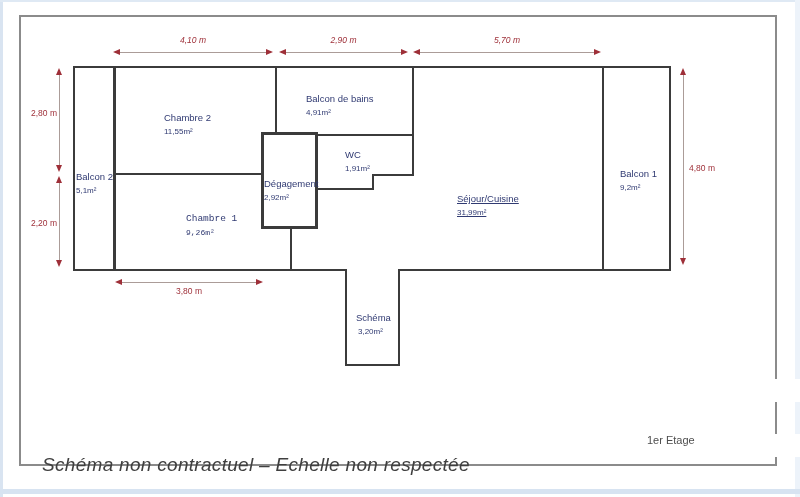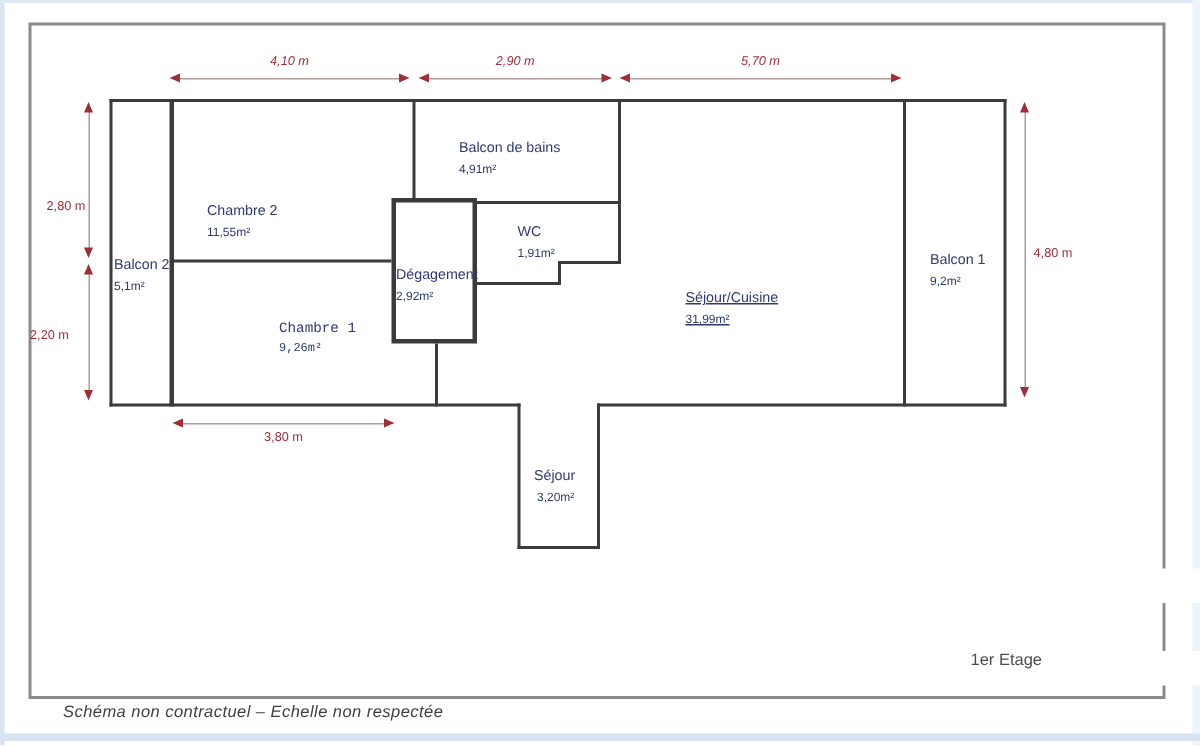--- a/index.html
+++ b/index.html
@@ -28,21 +28,21 @@
   .dim-h .hd-l{position:absolute;left:0;top:0;width:0;height:0;border-top:3.5px solid transparent;border-bottom:3.5px solid transparent;border-right:7px solid #9e2f38;}
   .dim-h .hd-r{position:absolute;right:0;top:0;width:0;height:0;border-top:3.5px solid transparent;border-bottom:3.5px solid transparent;border-left:7px solid #9e2f38;}
   .dim-v{position:absolute;width:7px;z-index:5;}
   .dim-v .ln{position:absolute;top:5px;bottom:5px;left:3px;width:1px;background:#ab9c98;}
   .dim-v .hd-u{position:absolute;top:0;left:0;width:0;height:0;border-left:3.5px solid transparent;border-right:3.5px solid transparent;border-bottom:7px solid #9e2f38;}
   .dim-v .hd-d{position:absolute;bottom:0;left:0;width:0;height:0;border-left:3.5px solid transparent;border-right:3.5px solid transparent;border-top:7px solid #9e2f38;}
   .dim-label{position:absolute;color:#9e2f38;font-size:8.5px;white-space:nowrap;z-index:5;}
   .dim-label.center{width:100%;text-align:center;left:0;top:-14px;font-style:italic;}
   .dim-label.below{width:100%;text-align:center;left:0;top:7px;}
   
-  .caption{position:absolute;left:42px;top:469px;font-size:11px;font-style:italic;color:#3f3f3f;letter-spacing:0.3px;z-index:5;white-space:nowrap;}
+  .caption{position:absolute;left:42px;top:454px;font-size:19px;font-style:italic;color:#3f3f3f;letter-spacing:0.3px;z-index:5;white-space:nowrap;}
   .floor-tag{position:absolute;left:647px;top:434px;font-size:11px;color:#4d4d4d;z-index:5;white-space:nowrap;}
 </style>
 </head>
 <body>
 
 <div class="canvas">
 
   <div class="edge edge-left"></div>
   <div class="edge edge-top"></div>
   <div class="edge edge-right"></div>
@@ -69,21 +69,21 @@
   <div class="wall" style="left:345px;top:364px;width:55px;height:2px;"></div>
   <div class="wall" style="left:398px;top:269px;width:2px;height:97px;"></div>
   <div class="wall" style="left:398px;top:269px;width:273px;height:2px;"></div>
   <div class="wall" style="left:602px;top:66px;width:2px;height:205px;"></div>
   <div class="wall" style="left:669px;top:66px;width:2px;height:205px;"></div>
 
   <div class="room-label" style="left:76px;top:171px;">
     <span>Balcon 2</span>
     <span class="r-area">5,1m²</span>
   </div>
-  <div class="room-label" style="left:138px;top:112px;margin-top:23px;">
+  <div class="room-label" style="left:164px;top:112px;">
     <span>Chambre 2</span>
     <span class="r-area">11,55m²</span>
   </div>
   <div class="room-label" style="left:306px;top:93px;">
     <span>Balcon de bains</span>
     <span class="r-area">4,91m²</span>
   </div>
   <div class="room-label" style="left:345px;top:149px;">
     <span>WC</span>
     <span class="r-area">1,91m²</span>
@@ -98,21 +98,21 @@
   </div>
   <div class="room-label" style="left:457px;top:193px;text-decoration:underline;">
     <span>Séjour/Cuisine</span>
     <span class="r-area">31,99m²</span>
   </div>
   <div class="room-label" style="left:620px;top:168px;">
     <span>Balcon 1</span>
     <span class="r-area">9,2m²</span>
   </div>
   <div class="room-label" style="left:356px;top:312px;">
-    <span>Séjour</span>
+    <span>Schéma</span>
     <span class="r-area" style="margin-left:2px;">3,20m²</span>
   </div>
 
   <div class="dim-h" style="left:113px;top:49px;width:160px;">
     <span class="ln"></span>
     <span class="hd-l"></span>
     <span class="hd-r"></span>
     <span class="dim-label center">4,10 m</span>
   </div>
   <div class="dim-h" style="left:279px;top:49px;width:129px;">
@@ -126,27 +126,27 @@
     <span class="hd-l"></span>
     <span class="hd-r"></span>
     <span class="dim-label center">5,70 m</span>
   </div>
 
   <div class="dim-v" style="left:56px;top:68px;height:104px;">
     <span class="ln"></span>
     <span class="hd-u"></span>
     <span class="hd-d"></span>
   </div>
-  <span class="dim-label" style="left:20px;top:132px;width:37px;text-align:right;">2,80 m</span>
+  <span class="dim-label" style="left:20px;top:108px;width:37px;text-align:right;">2,80 m</span>
   <div class="dim-v" style="left:56px;top:176px;height:91px;">
     <span class="ln"></span>
     <span class="hd-u"></span>
     <span class="hd-d"></span>
   </div>
-  <span class="dim-label" style="left:20px;top:218px;width:37px;">2,20 m</span>
+  <span class="dim-label" style="left:20px;top:218px;width:37px;text-align:right;">2,20 m</span>
 
   <div class="dim-v" style="left:680px;top:68px;height:197px;">
     <span class="ln"></span>
     <span class="hd-u"></span>
     <span class="hd-d"></span>
   </div>
   <span class="dim-label" style="left:689px;top:163px;">4,80 m</span>
 
   <div class="dim-h" style="left:115px;top:279px;width:148px;">
     <span class="ln"></span>

